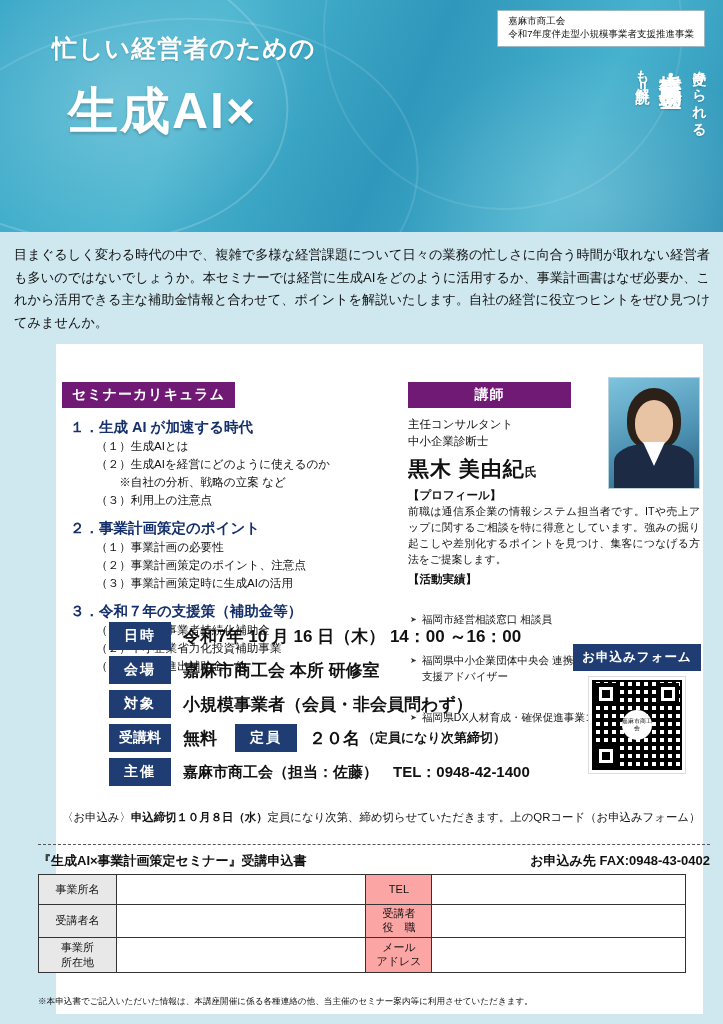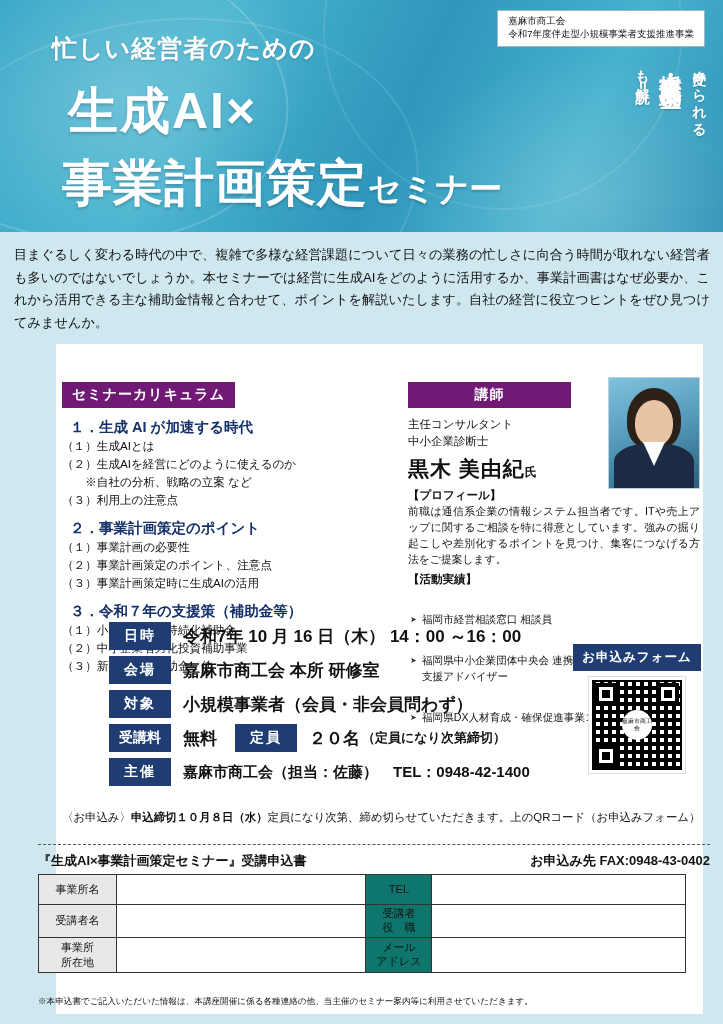--- a/index.html
+++ b/index.html
@@ -158,20 +158,21 @@
   .cur-item { margin-top: 10px; }
   .cur-h {
     font-size: 14.5px;
     font-weight: bold;
     color: #15306b;
     margin-left: 8px;
   }
   .cur-sub {
     font-size: 11.6px;
     color: #111111;
+    margin-left: 34px;
     line-height: 1.55;
   }
 
   .lecturer {
     position: absolute;
     left: 408px; top: 38px;
     width: 292px;
   }
   .lec-hdr-row { text-align: left; }
   .lec-hdr-row .hdr-bar { width: 163px; text-align: center; padding: 4px 0; }
@@ -342,21 +343,21 @@
     color: #111111;
   }
   .ft-label {
     background: #e8e8e8;
     width: 78px;
     text-align: center;
     font-size: 11px;
     padding: 2px;
   }
   .ft-label-blue {
-    background: #0f766e;
+    background: #fca5a5;
     color: #ffffff;
     width: 66px;
     text-align: center;
     font-size: 11px;
     padding: 2px;
     line-height: 1.25;
   }
   .ft-input { background: #ffffff; }
   .ft-w1 { width: 250px; }
   .ft-w2 { width: 254px; }
@@ -378,23 +379,20 @@
     <div class="swoosh s2"></div>
     <div class="swoosh s3"></div>
 
     <div class="org-box">
       <div>嘉麻市商工会</div>
       <div>令和7年度伴走型小規模事業者支援推進事業</div>
     </div>
 
     <div class="hero-lead">忙しい経営者のための</div>
     <div class="hero-title1">生成AI×</div>
-    <div class="hero-title2">
-      <span>事業計画策定</span><span class="small">セミナー</span>
-    </div>
 
     <div class="vertical-band">
       <div class="vtext small">今受けられる</div>
       <div class="vtext big">支援策・補助金</div>
       <div class="vtext small">も解説‼</div>
     </div>
   </div>
 
   <div class="intro-wrap">
     <div class="intro">目まぐるしく変わる時代の中で、複雑で多様な経営課題について日々の業務の忙しさに向合う時間が取れない経営者も多いのではないでしょうか。本セミナーでは経営に生成AIをどのように活用するか、事業計画書はなぜ必要か、これから活用できる主な補助金情報と合わせて、ポイントを解説いたします。自社の経営に役立つヒントをぜひ見つけてみませんか。</div>

